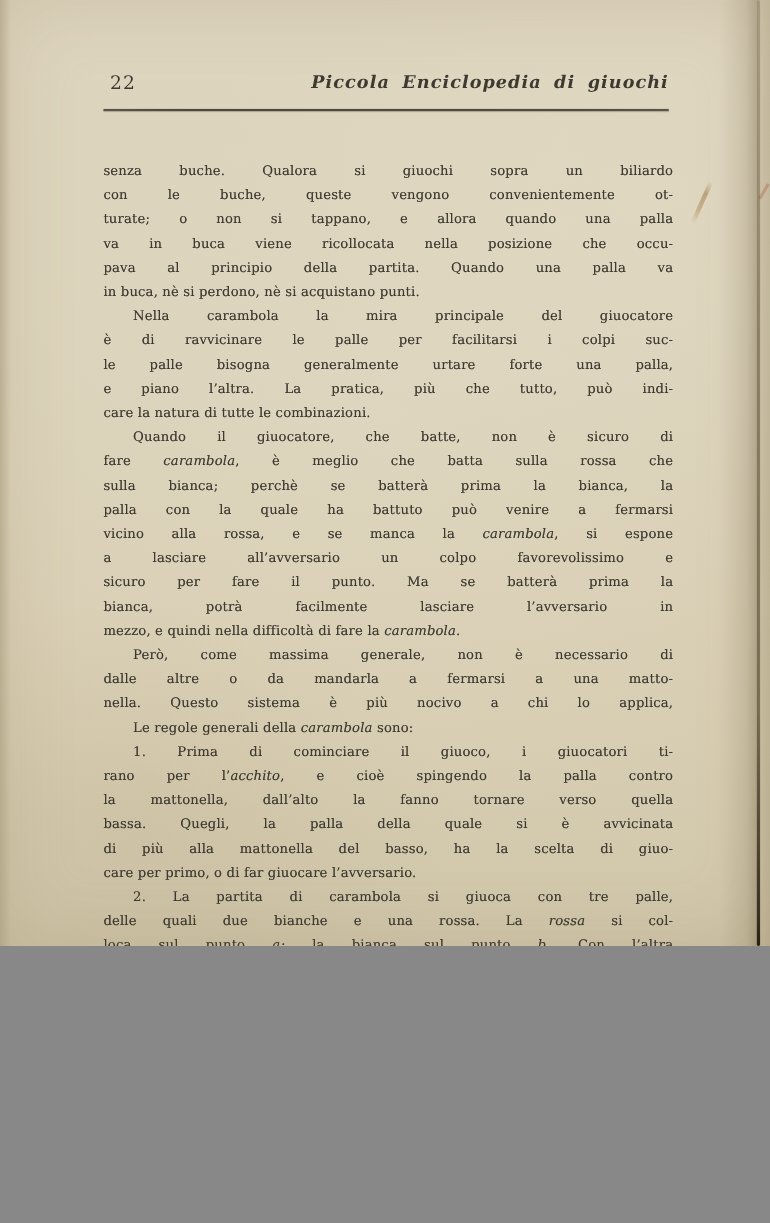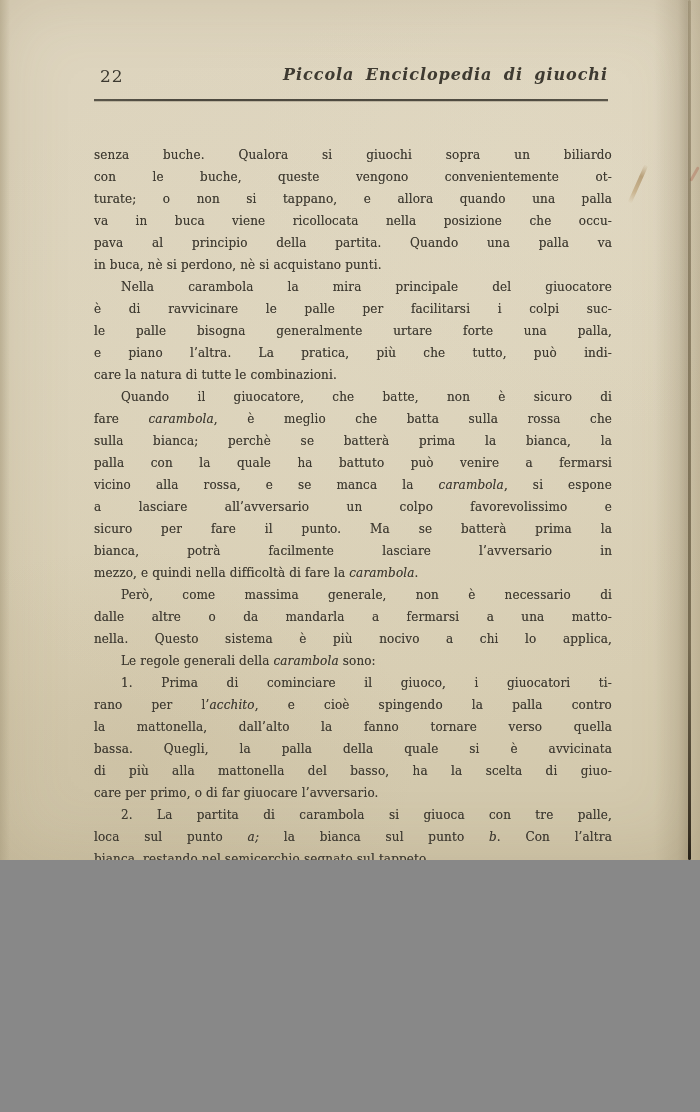--- a/index.html
+++ b/index.html
@@ -148,20 +148,21 @@
       <div class="paragraph">
         <div class="line indent">1. Prima di cominciare il giuoco, i giuocatori ti-</div>
         <div class="line">rano per l’<i>acchito</i>, e cioè spingendo la palla contro</div>
         <div class="line">la mattonella, dall’alto la fanno tornare verso quella</div>
         <div class="line">bassa. Quegli, la palla della quale si è avvicinata</div>
         <div class="line">di più alla mattonella del basso, ha la scelta di giuo-</div>
         <div class="line last">care per primo, o di far giuocare l’avversario.</div>
       </div>
       <div class="paragraph">
         <div class="line indent">2. La partita di carambola si giuoca con tre palle,</div>
+        <div class="line">delle quali due bianche e una rossa. La <i>rossa</i> si col-</div>
         <div class="line">loca sul punto <i>a;</i> la bianca sul punto <i>b</i>. Con l’altra</div>
         <div class="line last">bianca, restando nel semicerchio segnato sul tappeto,</div>
       </div>
     </div>
 
   <div class="scratch"></div>
   <div class="scratch2"></div>
   <div class="fold-soft"></div>
   <div class="fold-line"></div>
   <div class="bottom-strip"></div>

